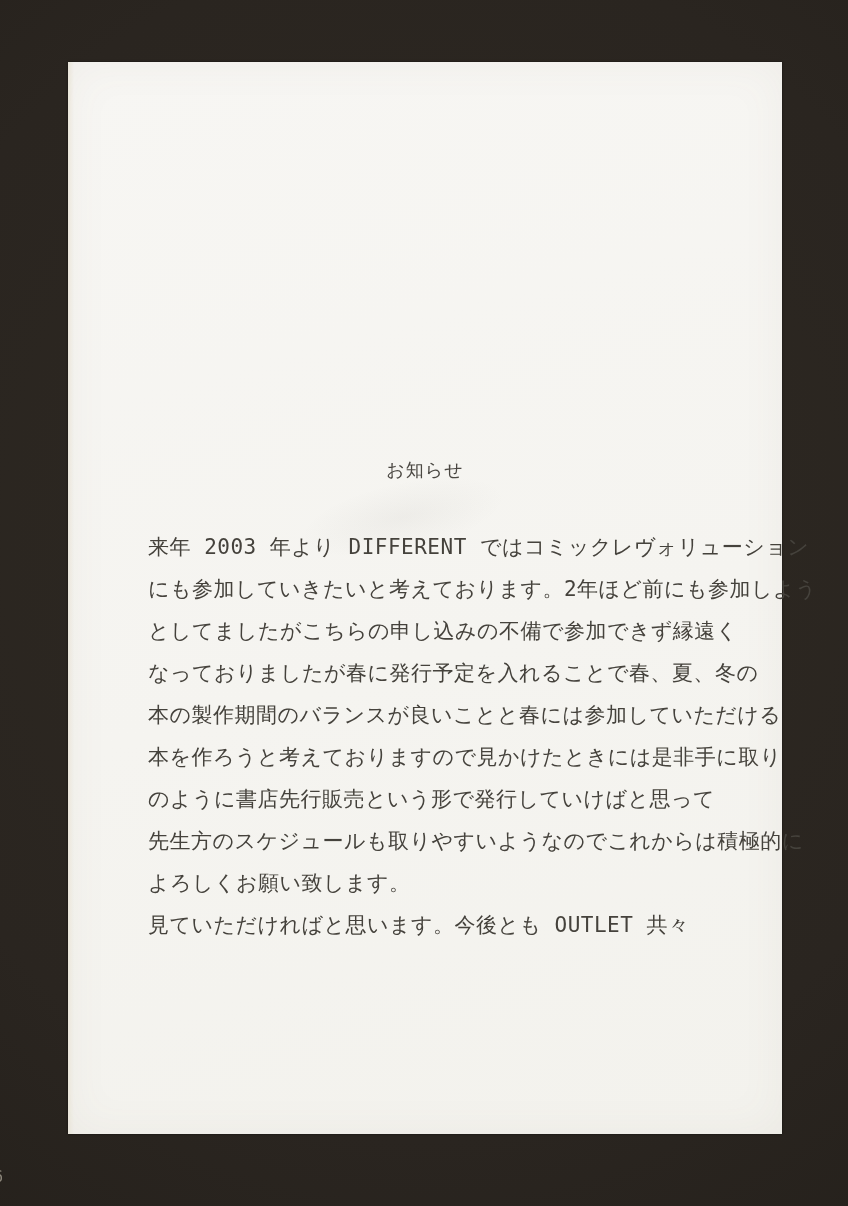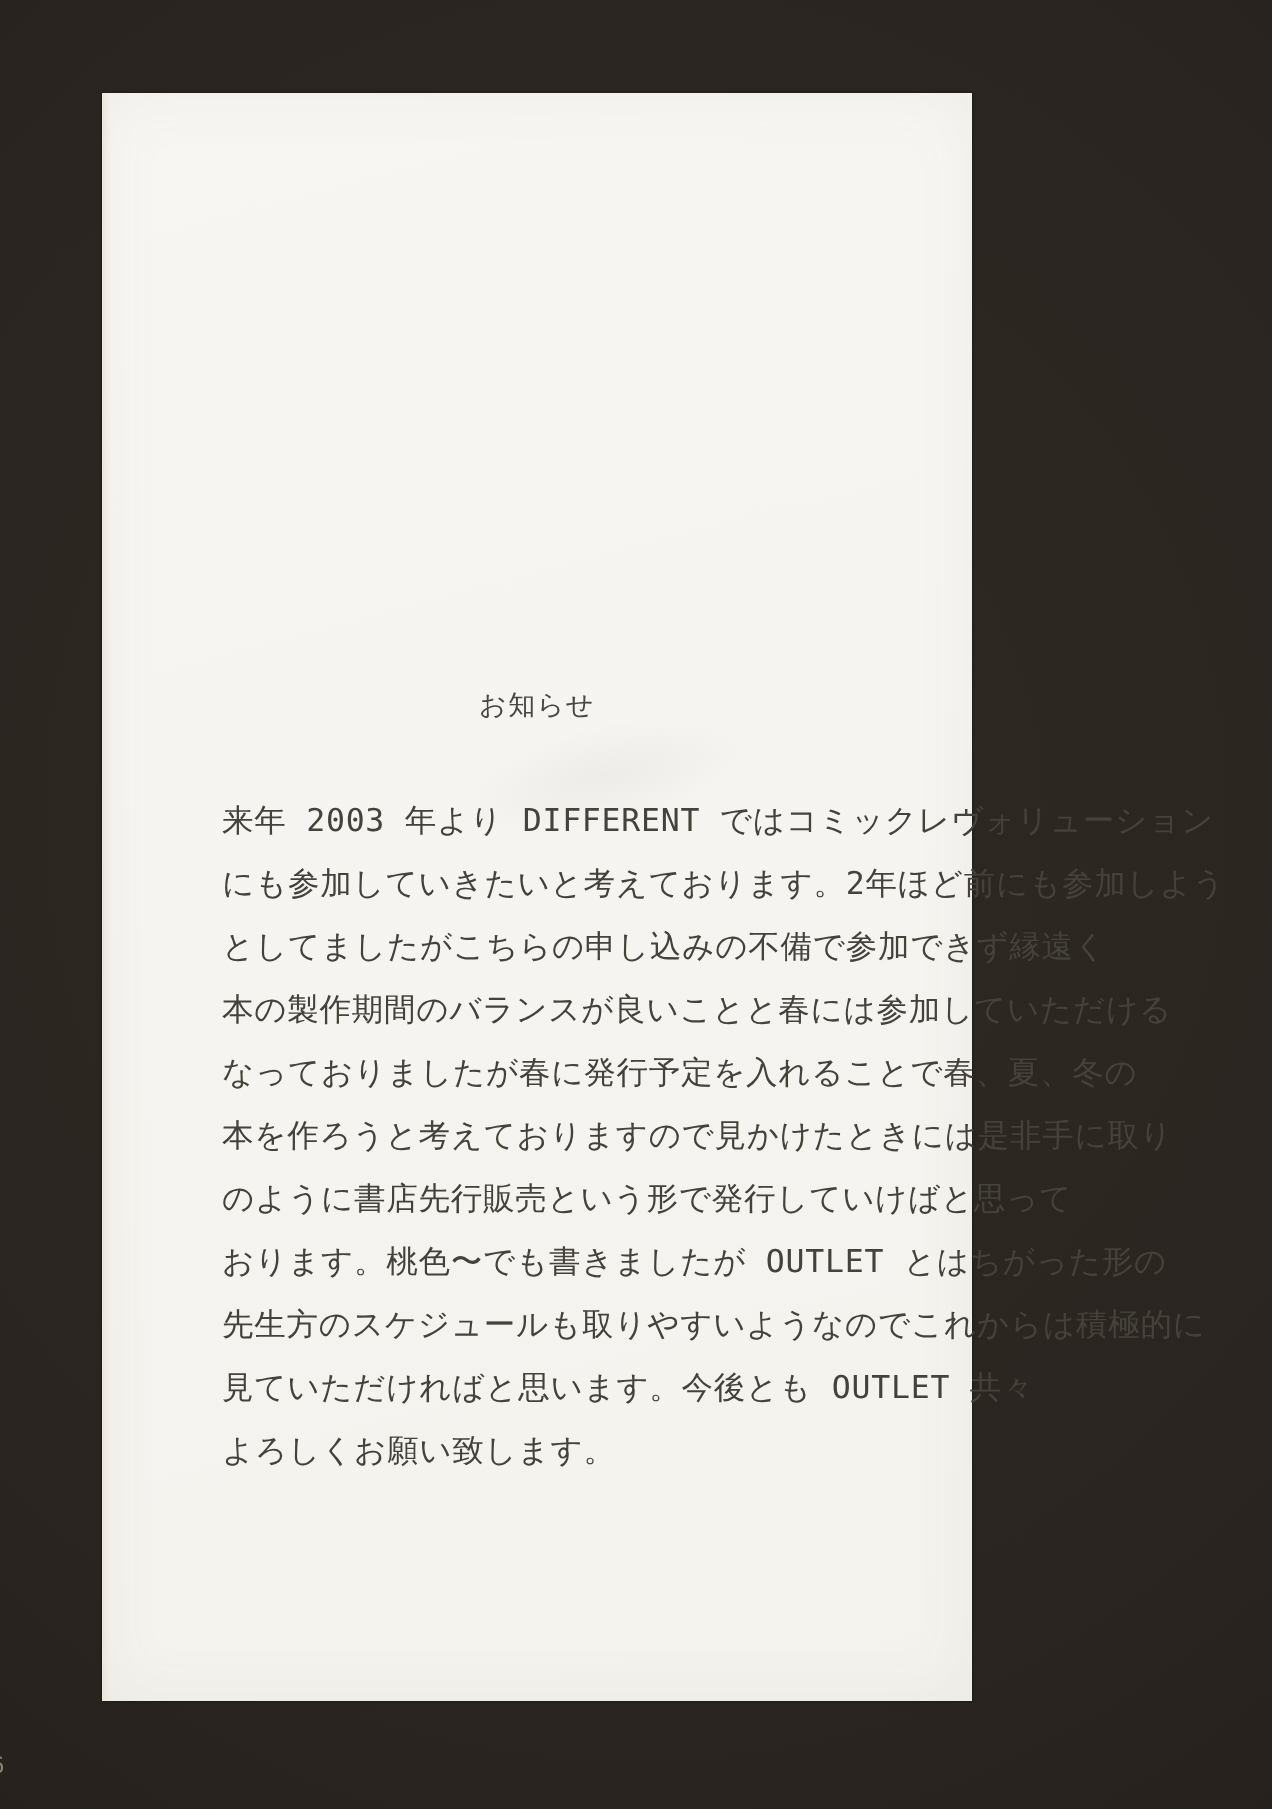--- a/index.html
+++ b/index.html
@@ -11,21 +11,21 @@
     height: 1206px;
     position: relative;
     overflow: hidden;
     font-family: "DejaVu Sans Mono", "DejaVu Sans", "Liberation Sans", sans-serif;
     background: radial-gradient(ellipse 120% 90% at 50% 45%, #2e2922 0%, #2a2520 55%, #211d18 100%);
   }
   .paper {
     position: absolute;
     left: 68px;
     top: 62px;
-    width: 580px;
+    width: 714px;
     height: 1072px;
     background:
       linear-gradient(to right, #efebdf 0px, rgba(239,235,223,0) 6px),
       linear-gradient(165deg, #f7f6f3 0%, #f5f4f0 55%, #f3f2ed 100%);
     box-shadow:
       inset 0 0 45px rgba(120,110,90,0.06),
       0 0 2px rgba(0,0,0,0.55);
   }
   .scan-smudge {
     position: absolute;
@@ -73,23 +73,22 @@
 </head>
 <body>
 
 <div class="paper">
   <div class="scan-smudge"></div>
   <div class="notice-title">お知らせ</div>
   <div class="notice-body">
     <div class="notice-line">来年 2003 年より DIFFERENT ではコミックレヴォリューション</div>
     <div class="notice-line">にも参加していきたいと考えております。2年ほど前にも参加しよう</div>
     <div class="notice-line">としてましたがこちらの申し込みの不備で参加できず縁遠く</div>
+    <div class="notice-line">なっておりましたが春に発行予定を入れることで春、夏、冬の</div>
     <div class="notice-line">本の製作期間のバランスが良いことと春には参加していただける</div>
-    <div class="notice-line">なっておりましたが春に発行予定を入れることで春、夏、冬の</div>
     <div class="notice-line">本を作ろうと考えておりますので見かけたときには是非手に取り</div>
     <div class="notice-line">のように書店先行販売という形で発行していけばと思って</div>
-    <div class="notice-line">おります。桃色〜でも書きましたが OUTLET とはちがった形の</div>
     <div class="notice-line">先生方のスケジュールも取りやすいようなのでこれからは積極的に</div>
+    <div class="notice-line">よろしくお願い致します。</div>
     <div class="notice-line">見ていただければと思います。今後とも OUTLET 共々</div>
-    <div class="notice-line">よろしくお願い致します。</div>
   </div>
 </div>
 <div class="page-number">6</div>
 
 </body></html>

